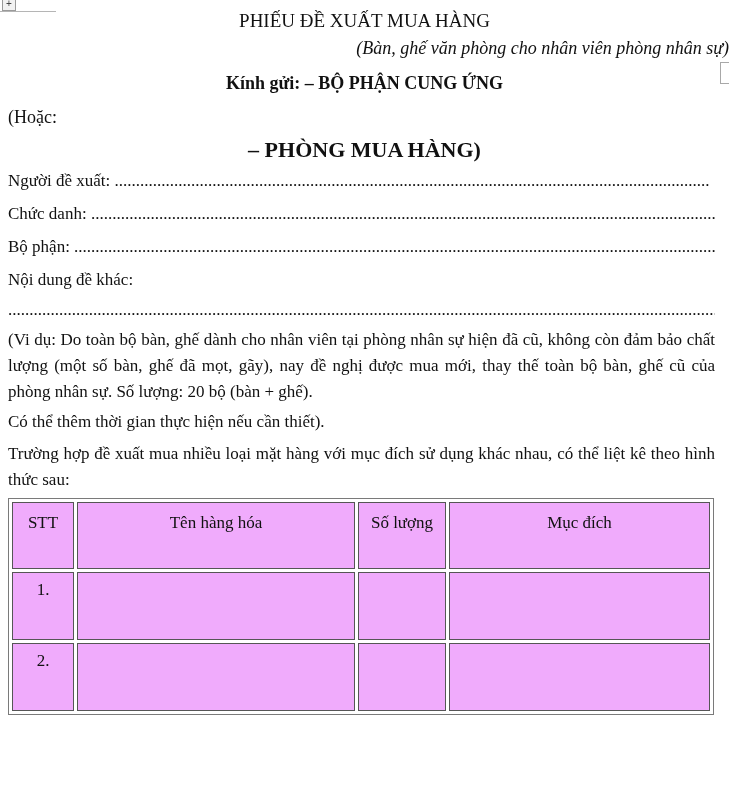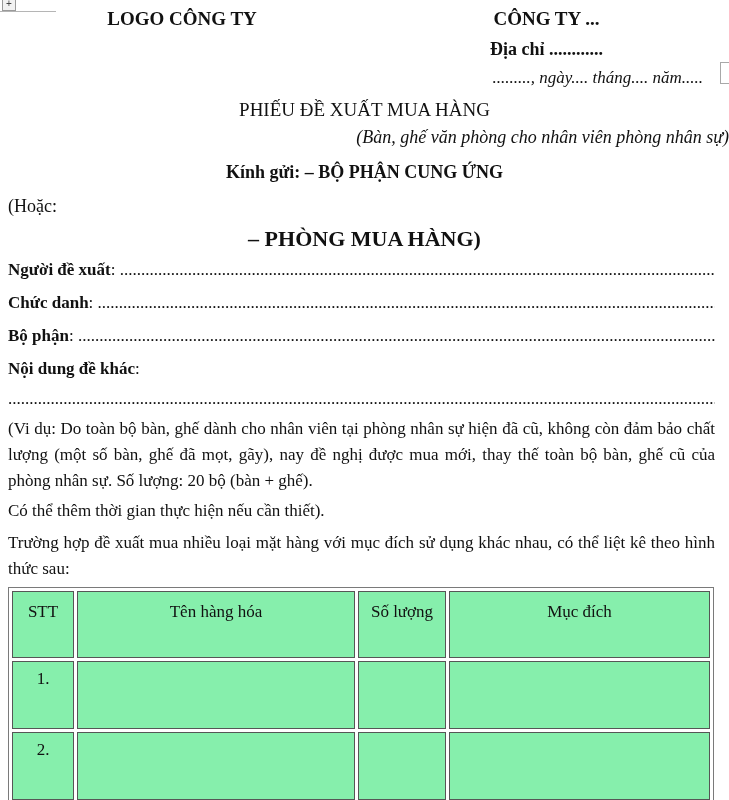--- a/index.html
+++ b/index.html
@@ -49,68 +49,58 @@
   .form-subtitle { text-align: right; font-style: italic; font-size: 18px; line-height: 25px; margin-top: 2px; }
   .recipient-1   { text-align: center; font-weight: bold; font-size: 18px; line-height: 25px; margin-top: 10px; }
   .alt-open      { font-size: 18px; line-height: 25px; margin: 9px 14px 0 8px; }
   .recipient-2   { text-align: center; font-weight: bold; font-size: 22px; line-height: 25px; margin-top: 7px; }
 
   .field-line {
     margin: 0 14px 0 8px; font-size: 17px; line-height: 33px;
     white-space: nowrap; overflow: hidden;
   }
   .fields-block { margin-top: 2px; }
-  .field-label { font-weight: bold; }
+  .field-label { font-weight: normal; }
   .dots-line {
     margin: 0 14px 0 8px; font-size: 17px; line-height: 27px;
     white-space: nowrap; overflow: hidden;
   }
   .para  { margin: 4px 14px 0 8px; font-size: 17px; line-height: 26px; text-align: justify; }
   .note  { margin: 4px 14px 0 8px; font-size: 17px; line-height: 26px; }
   .note2 { margin: 6px 14px 0 8px; font-size: 17px; line-height: 26px; text-align: justify; }
 
   table.items {
     border-collapse: separate; border-spacing: 3px;
     border: 1px solid #7a7a7a; background: #fff;
     margin: 5px 0 0 8px; width: 706px; table-layout: fixed;
   }
   table.items th, table.items td {
     border: 1px solid #565656;
     font-weight: normal; font-size: 17px;
     text-align: center; vertical-align: top;
-    padding: 7px 4px 0 4px; background: #86efac;
+    padding: 7px 4px 0 4px; background: #f0abfc;
   }
   table.items th { height: 58px; line-height: 25px; }
   table.items td { height: 59px; }
   col.c-stt { width: 62px; }
   col.c-ten { width: 278px; }
   col.c-sl  { width: 88px; }
 </style>
 </head>
 <body>
 
 <div class="page">
 
   <div class="corner-widget">
     <div class="corner-btn">+</div>
     <div class="corner-line"></div>
   </div>
 
   <div class="edge-bracket"></div>
 
-  <div class="header">
-    <div class="h-left">
-      <div class="logo-text">LOGO CÔNG TY</div>
-    </div>
-    <div class="h-right">
-      <div class="company-name">CÔNG TY ...</div>
-      <div class="address-line">Địa chỉ ............</div>
-      <div class="date-line">........., ngày.... tháng.... năm.....</div>
-    </div>
-  </div>
 
   <div class="form-title">PHIẾU ĐỀ XUẤT MUA HÀNG</div>
   <div class="form-subtitle">(Bàn, ghế văn phòng cho nhân viên phòng nhân sự)</div>
   <div class="recipient-1">Kính gửi: – BỘ PHẬN CUNG ỨNG</div>
   <div class="alt-open">(Hoặc:</div>
   <div class="recipient-2">– PHÒNG MUA HÀNG)</div>
 
   <div class="fields-block">
     <div class="field-line">
       <span class="field-label">Người đề xuất</span><span>: ............................................................................................................................................</span>

